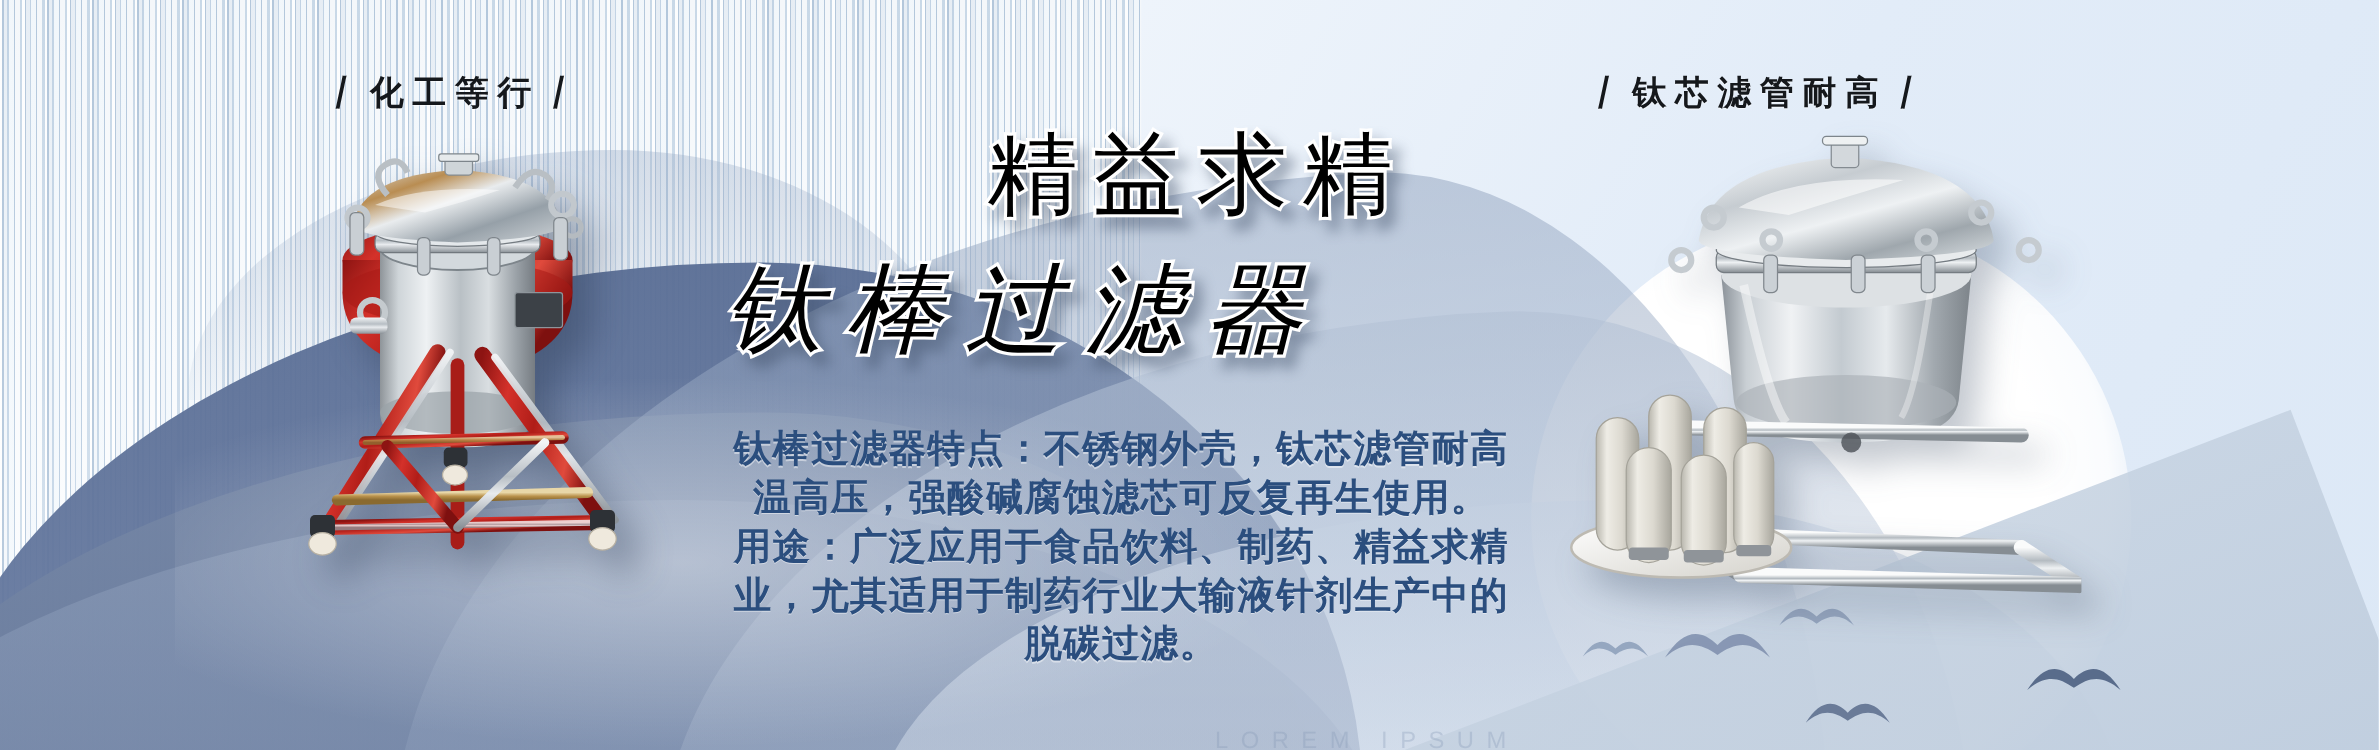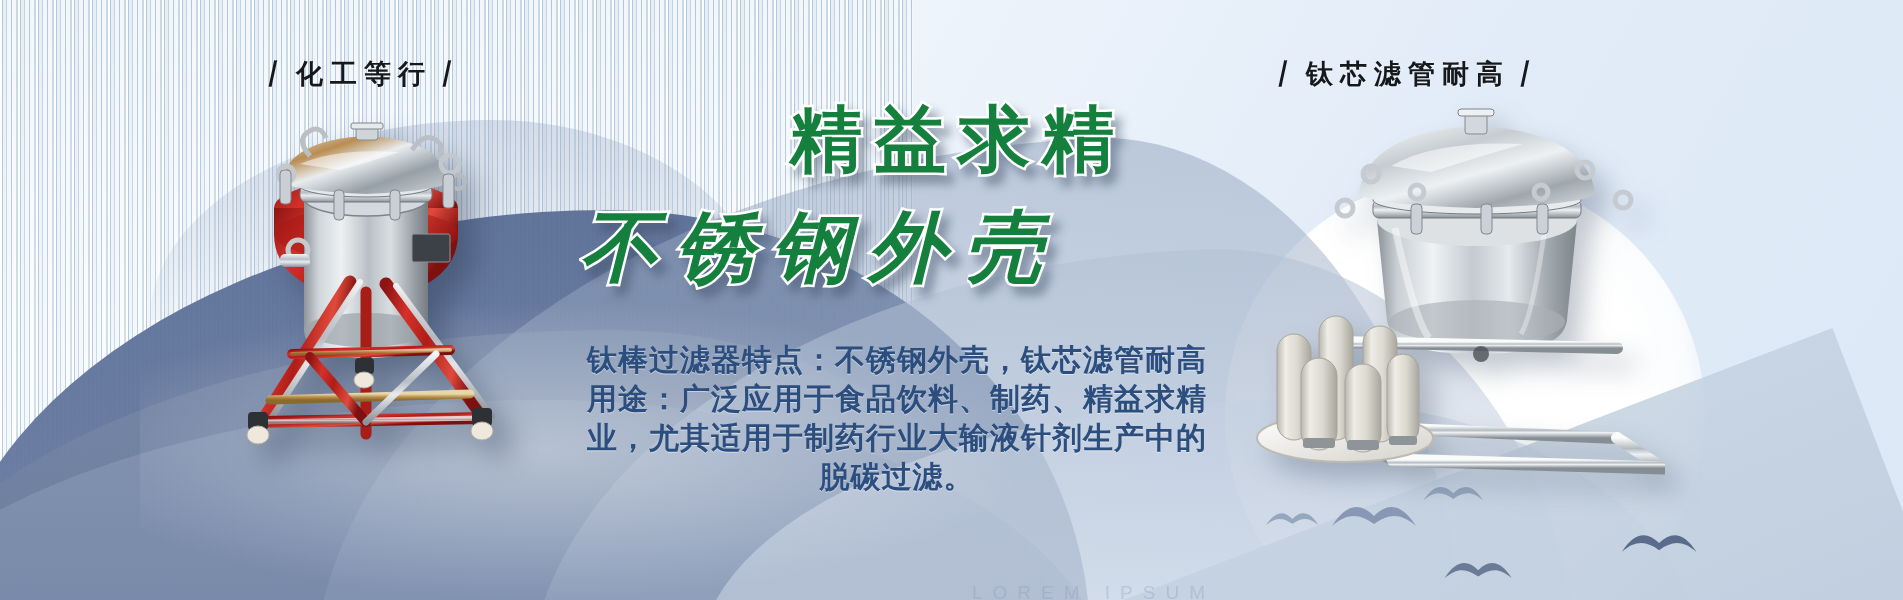--- a/index.html
+++ b/index.html
@@ -107,22 +107,22 @@
     text-shadow:0 1px 1px rgba(255,255,255,.6);
   }
   #title-left  { left:258px; top:56px; font-size:27px; }
   #title-right { left:1268px; top:56px; font-size:27px; }
   .bar { display:inline-block; font-weight:bold; transform:skewX(-12deg); padding:0 2px; }
 
   
   .headline {
     position:absolute;
     font-family:"Liberation Sans", sans-serif;
-    font-weight:bold;
-    color:#15803d;
+    font-weight:normal;
+    color:#000000;
     letter-spacing:12px;
     white-space:nowrap;
     -webkit-text-stroke:5px #ffffff;
     paint-order:stroke fill;
     filter:drop-shadow(7px 9px 5px rgba(60,75,100,0.45));
   }
   #headline-1 { left:790px; top:92px; font-size:72px; }
   #headline-2 { left:580px; top:196px; font-size:78px; font-style:italic; letter-spacing:18px; }
 
   
@@ -394,24 +394,25 @@
 
   <div id="title-left" class="side-title">
     <span class="bar">丨</span><span>化工等行</span><span class="bar">丨</span>
   </div>
 
   <div id="title-right" class="side-title">
     <span class="bar">丨</span><span>钛芯滤管耐高</span><span class="bar">丨</span>
   </div>
 
   <div id="headline-1" class="headline">精益求精</div>
-  <div id="headline-2" class="headline">不锈钢外壳</div>
+  <div id="headline-2" class="headline">钛棒过滤器</div>
 
   <div id="body-copy">
     <p>钛棒过滤器特点：不锈钢外壳，钛芯滤管耐高</p>
+    <p>温高压，强酸碱腐蚀滤芯可反复再生使用。</p>
     <p>用途：广泛应用于食品饮料、制药、精益求精</p>
     <p>业，尤其适用于制药行业大输液针剂生产中的</p>
     <p>脱碳过滤。</p>
   </div>
 
   <div id="watermark">LOREM IPSUM</div>
 
 </div>
 
 </body></html>

